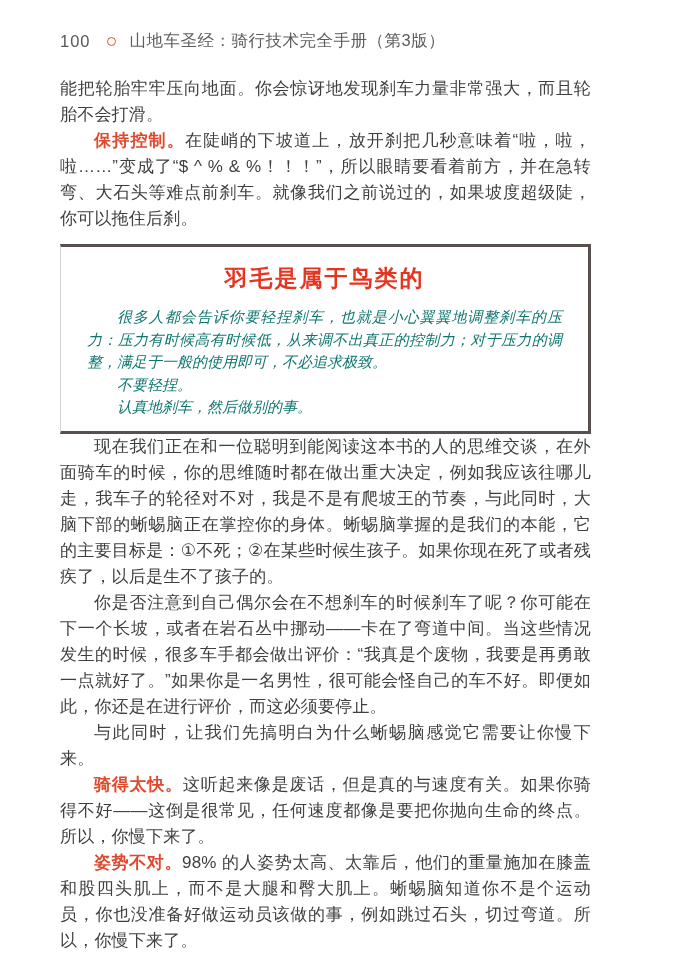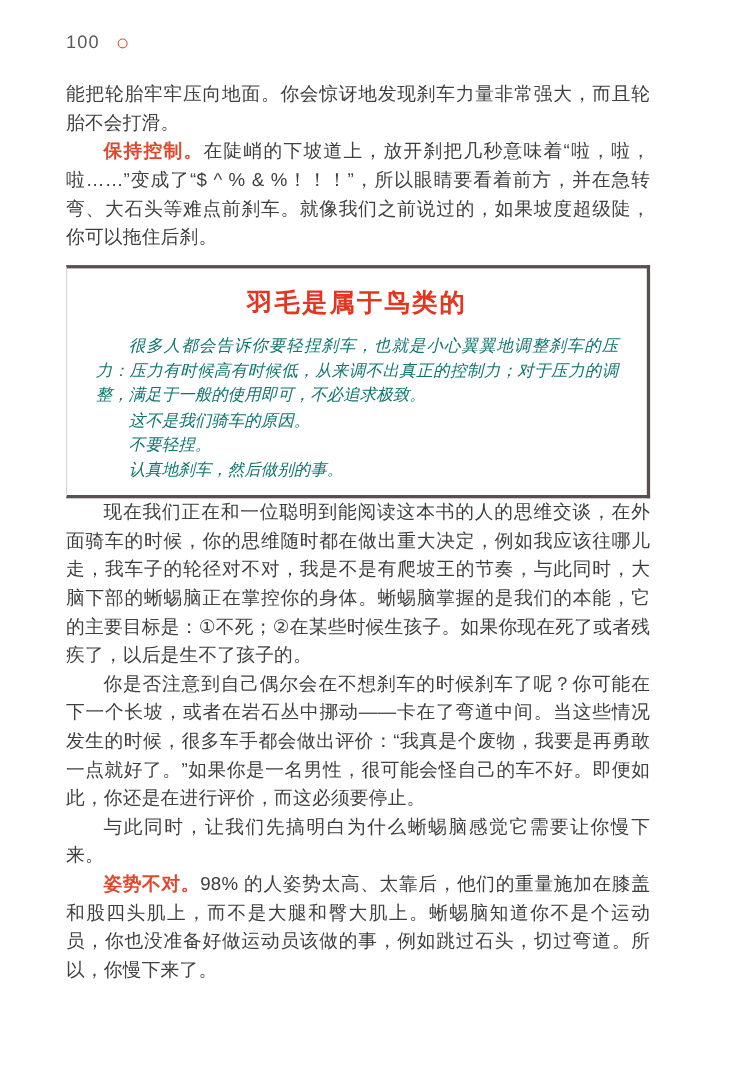--- a/index.html
+++ b/index.html
@@ -87,38 +87,39 @@
   }
 </style>
 </head>
 <body>
 
 <div class="page">
 
   <header class="running-header">
     <span class="pagenum">100</span>
     <span class="ring"></span>
+    <span class="runhead">山地车圣经：骑行技术完全手册（第3版）</span>
   </header>
 
   <main>
 
     <p class="body"><span>能把轮胎牢牢压向地面。你会惊讶地发现刹车力量非常强大，而且轮胎不会打滑。</span></p>
 
     <p class="body indent"><span class="lead">保持控制。</span><span>在陡峭的下坡道上，放开刹把几秒意味着“啦，啦，啦……”变成了“$ ^ % &amp; %！！！”，所以眼睛要看着前方，并在急转弯、大石头等难点前刹车。就像我们之前说过的，如果坡度超级陡，你可以拖住后刹。</span></p>
 
     <div class="box">
       <h2 class="box-title">羽毛是属于鸟类的</h2>
       <p>很多人都会告诉你要轻捏刹车，也就是小心翼翼地调整刹车的压力：压力有时候高有时候低，从来调不出真正的控制力；对于压力的调整，满足于一般的使用即可，不必追求极致。</p>
-      <p>这不是我们骑车的原因。</p>
       <p>不要轻捏。</p>
       <p>认真地刹车，然后做别的事。</p>
     </div>
 
 
     <p class="body indent">现在我们正在和一位聪明到能阅读这本书的人的思维交谈，在外面骑车的时候，你的思维随时都在做出重大决定，例如我应该往哪儿走，我车子的轮径对不对，我是不是有爬坡王的节奏，与此同时，大脑下部的蜥蜴脑正在掌控你的身体。蜥蜴脑掌握的是我们的本能，它的主要目标是：①不死；②在某些时候生孩子。如果你现在死了或者残疾了，以后是生不了孩子的。</p>
     <p class="body indent">你是否注意到自己偶尔会在不想刹车的时候刹车了呢？你可能在下一个长坡，或者在岩石丛中挪动——卡在了弯道中间。当这些情况发生的时候，很多车手都会做出评价：“我真是个废物，我要是再勇敢一点就好了。”如果你是一名男性，很可能会怪自己的车不好。即便如此，你还是在进行评价，而这必须要停止。</p>
     <p class="body indent">与此同时，让我们先搞明白为什么蜥蜴脑感觉它需要让你慢下来。</p>
 
+    <p class="body indent"><span class="lead">骑得太快。</span><span>这听起来像是废话，但是真的与速度有关。如果你骑得不好——这倒是很常见，任何速度都像是要把你抛向生命的终点。所以，你慢下来了。</span></p>
 
     <p class="body indent"><span class="lead">姿势不对。</span><span>98% 的人姿势太高、太靠后，他们的重量施加在膝盖和股四头肌上，而不是大腿和臀大肌上。蜥蜴脑知道你不是个运动员，你也没准备好做运动员该做的事，例如跳过石头，切过弯道。所以，你慢下来了。</span></p>
 
   </main>
 </div>
 
 </body></html>

